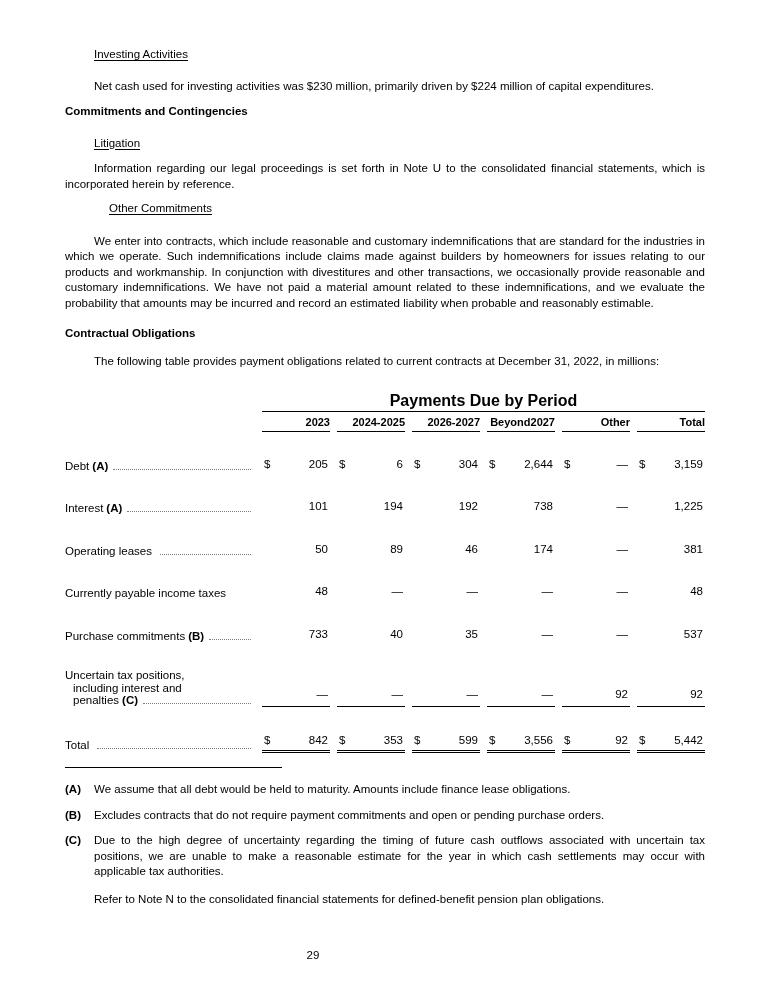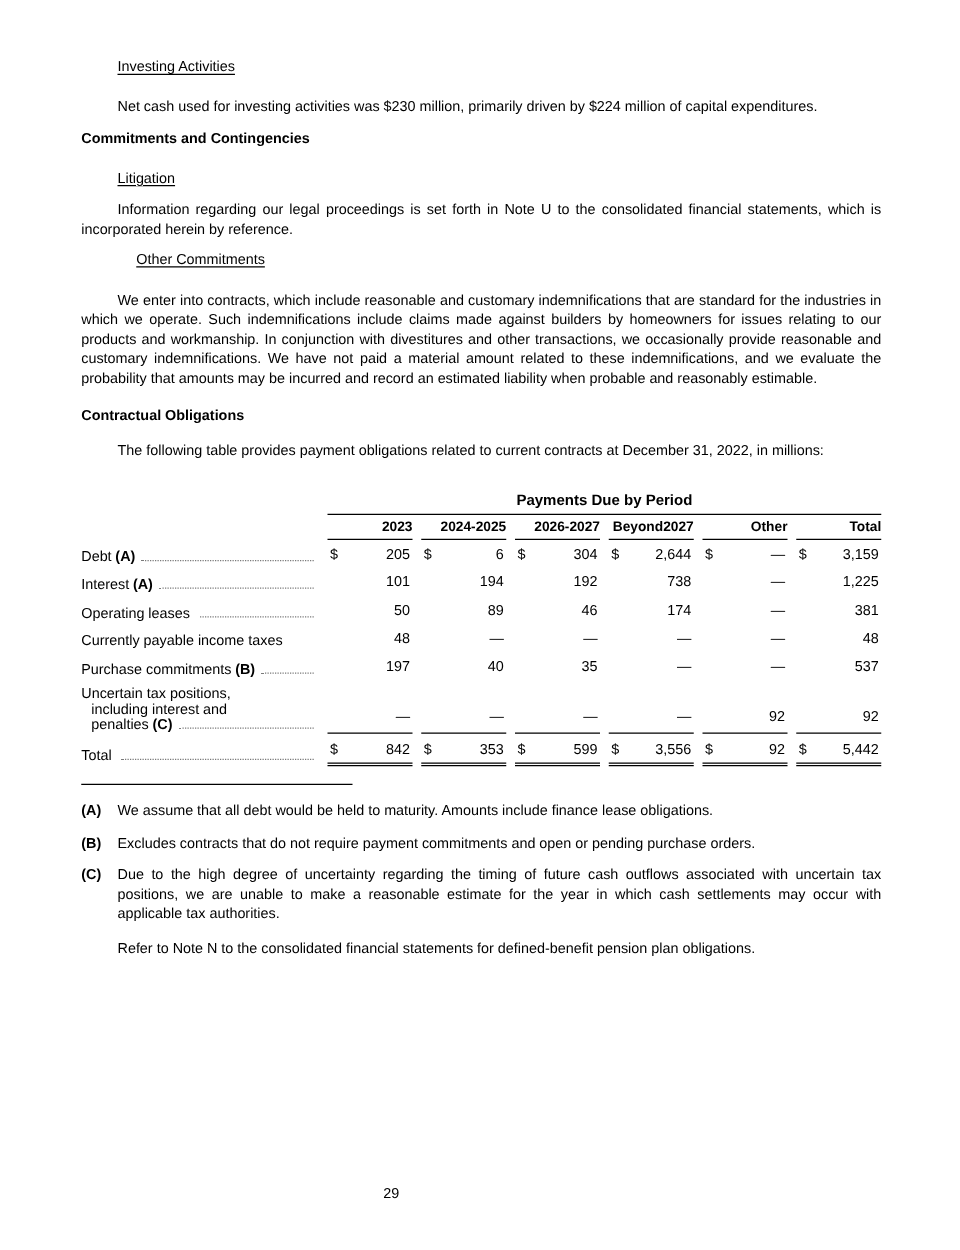--- a/index.html
+++ b/index.html
@@ -35,36 +35,36 @@
   .mt-table { margin-top: 24px; }
 
   
   .pay-table { width: 640px; }
   .t-grid { display: grid; grid-template-columns: 190px repeat(6, 75px); }
   .t-spanner {
     grid-column: 2 / 8;
     margin-left: 7px;
     text-align: center;
     font-weight: bold;
-    font-size: 12px;
+    font-size: 16px;
     padding-bottom: 2px;
     border-bottom: 1px solid #000;
   }
   .col-head {
     margin-left: 7px;
     margin-top: 4px;
     display: flex; justify-content: flex-end;
     text-align: center;
     font-weight: bold;
     font-size: 11px;
     line-height: 12px;
     padding-bottom: 3px;
     border-bottom: 1px solid #000;
   }
-  .t-row { align-items: end; }
+  .t-row { align-items: end; margin-top: 20px; }
   .t-row .label-cell {
     display: flex; align-items: baseline;
     padding-top: 5px;
   }
   .t-row .cell {
     margin-left: 7px;
     display: flex; justify-content: space-between; align-items: baseline;
     padding: 5px 2px 2px 2px;
   }
   .leader {
@@ -278,21 +278,21 @@
     </div>
 
     <div class="t-grid t-row">
       <div class="label-cell">
         <span>Purchase commitments</span>
           <span class="note">(B)</span>
         <span class="leader"></span>
       </div>
       <div class="cell">
           <span></span>
-          <span>197</span>
+          <span>733</span>
         </div>
       <div class="cell">
           <span></span>
           <span>40</span>
         </div>
       <div class="cell">
           <span></span>
           <span>35</span>
         </div>
       <div class="cell">

